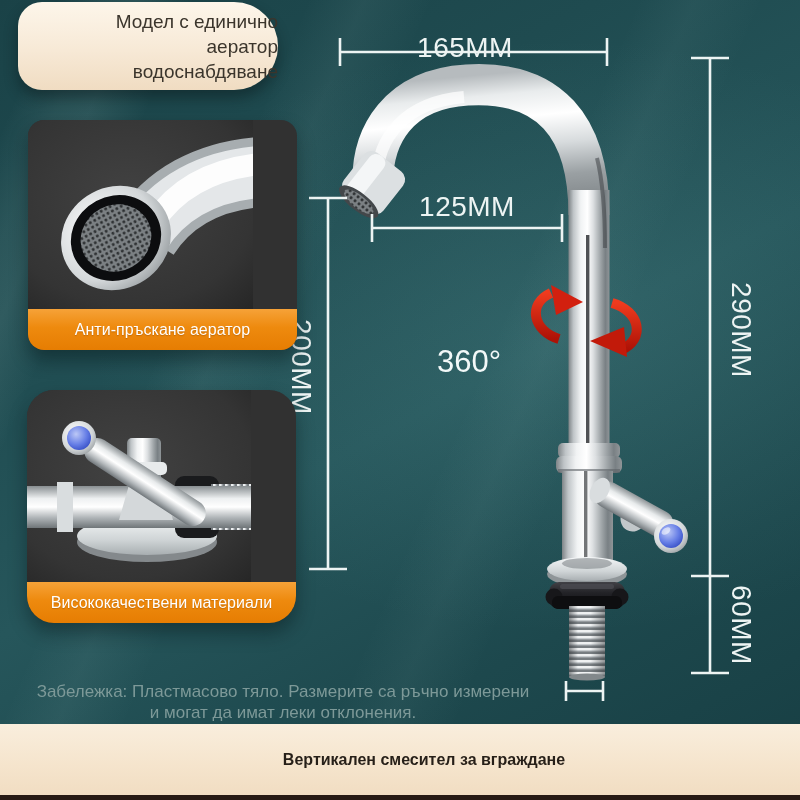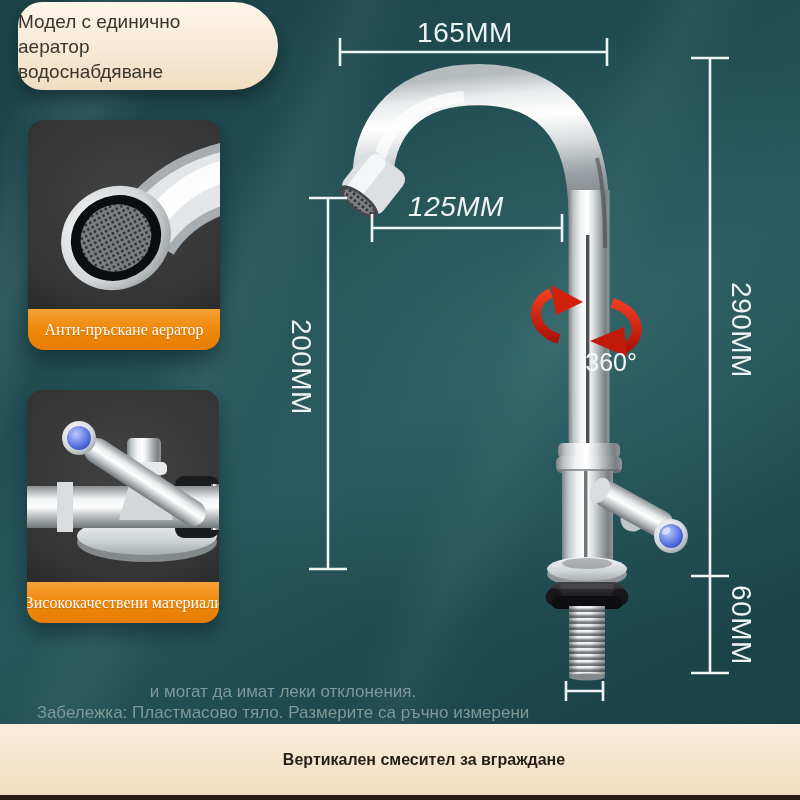--- a/index.html
+++ b/index.html
@@ -9,36 +9,36 @@
       radial-gradient(ellipse 95% 60% at 70% 42%, rgba(110,175,175,.16), transparent 62%),
       linear-gradient(152deg,#1a4247 0%,#1f4b50 26%,#26565b 52%,#1d484d 76%,#173e43 100%);}
   .streaks{position:absolute;inset:0;pointer-events:none;
     background:
       linear-gradient(113deg, transparent 5%, rgba(200,235,230,.08) 9%, rgba(200,235,230,.10) 12%, transparent 17%),
       linear-gradient(113deg, transparent 27%, rgba(200,235,230,.06) 32%, transparent 38%),
       linear-gradient(113deg, transparent 56%, rgba(180,220,215,.05) 61%, transparent 67%);}
   .badge{position:absolute;left:18px;top:2px;width:260px;height:88px;
     background:linear-gradient(180deg,#fdf6ea 0%,#f7e9d6 55%,#f0dcc2 100%);
     border-radius:24px 44px 44px 24px;box-shadow:0 8px 14px rgba(8,22,24,.45);
-    display:flex;flex-direction:column;justify-content:center;align-items:flex-start;
+    display:flex;flex-direction:column;justify-content:center;align-items:flex-end;
     font-size:19px;line-height:25px;color:#3b352c;font-weight:500;text-align:center;}
-  .feature{position:absolute;width:192px;border-radius:16px;overflow:hidden;
-    box-shadow:0 10px 18px rgba(6,18,20,.4);display:flex;flex-direction:column;background:#313131;font-family:Liberation Serif, serif;}
+  .feature{position:absolute;width:269px;border-radius:16px;overflow:hidden;
+    box-shadow:0 10px 18px rgba(6,18,20,.4);display:flex;flex-direction:column;background:#313131;}
   .feature svg{display:block;}
   .feature .caption{height:41px;display:flex;align-items:center;justify-content:center;
     background:linear-gradient(180deg,#f6a238 0%,#ee8a0e 45%,#e67d02 100%);
     color:#fff;font-size:16px;text-shadow:0 1px 1px rgba(120,60,0,.35);white-space:nowrap;}
   #feature-1{left:28px;top:120px;height:230px;}
-  #feature-2{left:27px;top:390px;height:233px;}
+  #feature-2{left:27px;top:390px;height:233px;border-radius:27px;}
   #main-art{position:absolute;left:0;top:0;pointer-events:none;}
   .dim-label{position:absolute;width:200px;height:34px;line-height:34px;text-align:center;
     font-size:28px;color:#edf4f3;letter-spacing:.5px;}
   .rot{transform:rotate(90deg);}
-  .deg-label{position:absolute;width:200px;height:36px;line-height:36px;text-align:right;
-    font-size:25px;color:#f2f8f8;}
+  .deg-label{position:absolute;width:200px;height:36px;line-height:36px;text-align:left;
+    font-size:31px;color:#f2f8f8;}
   .note{position:absolute;left:10px;top:681px;width:546px;text-align:center;
     font-size:17px;line-height:21px;color:#7d9998;}
   .footer{position:absolute;left:0;top:724px;width:800px;height:71px;
     background:linear-gradient(180deg,#f9eedd 0%,#f5e4cc 60%,#f1ddc2 100%);
     display:flex;align-items:center;justify-content:center;
     font-size:16px;color:#261f18;font-weight:700;padding-left:24px;}
   .bottom-strip{position:absolute;left:0;top:795px;width:800px;height:5px;background:#271a13;}
 </style>
 </head>
 <body>
@@ -195,22 +195,22 @@
       <line x1="710" y1="58" x2="710" y2="673"></line>
       <line x1="691" y1="58" x2="729" y2="58"></line>
       <line x1="691" y1="576" x2="729" y2="576"></line>
       <line x1="691" y1="673" x2="729" y2="673"></line>
       <line x1="566" y1="691" x2="603" y2="691"></line>
       <line x1="566" y1="681" x2="566" y2="701"></line>
       <line x1="603" y1="681" x2="603" y2="701"></line>
     </g>
   </svg>
 
-  <div class="dim-label" style="left:365px;top:16px;">165MM</div>
-  <div class="dim-label" style="left:356px;top:190px;font-style:italic;">125MM</div>
+  <div class="dim-label" style="left:365px;top:31px;">165MM</div>
+  <div class="dim-label" style="left:367px;top:190px;">125MM</div>
   <div class="dim-label rot" style="left:201px;top:350px;">200MM</div>
   <div class="dim-label rot" style="left:641px;top:313px;">290MM</div>
   <div class="dim-label rot" style="left:641px;top:608px;">60MM</div>
   <div class="deg-label" style="left:437px;top:344px;">360°</div>
 
   <div class="feature" id="feature-1">
     <svg width="225" height="189" viewBox="0 0 225 189">
       <rect width="225" height="189" fill="url(#p-dark)"></rect>
       <path d="M 232 52 C 180 56 140 78 116 116" stroke="#a7adb0" stroke-width="70" fill="none"></path>
       <path d="M 232 52 C 180 56 140 78 116 116" stroke="#e4e7e9" stroke-width="52" fill="none"></path>
@@ -240,21 +240,21 @@
       <g transform="rotate(33 118 92)">
         <rect x="48" y="79" width="140" height="26" rx="13" fill="url(#m-lever)"></rect>
       </g>
       <circle cx="52" cy="48" r="17" fill="url(#m-ring)"></circle>
       <circle cx="52" cy="48" r="12" fill="url(#m-blue)"></circle>
     </svg>
     <div class="caption">Висококачествени материали</div>
   </div>
 
   <div class="note">
+    <div>Забележка: Пластмасово тяло. Размерите са ръчно измерени</div>
     <div>и могат да имат леки отклонения.</div>
-    <div>Забележка: Пластмасово тяло. Размерите са ръчно измерени</div>
   </div>
 
   <div class="footer">
     <span>Вертикален смесител за вграждане</span>
   </div>
   <div class="bottom-strip"></div>
 </div>
 
 </body></html>

